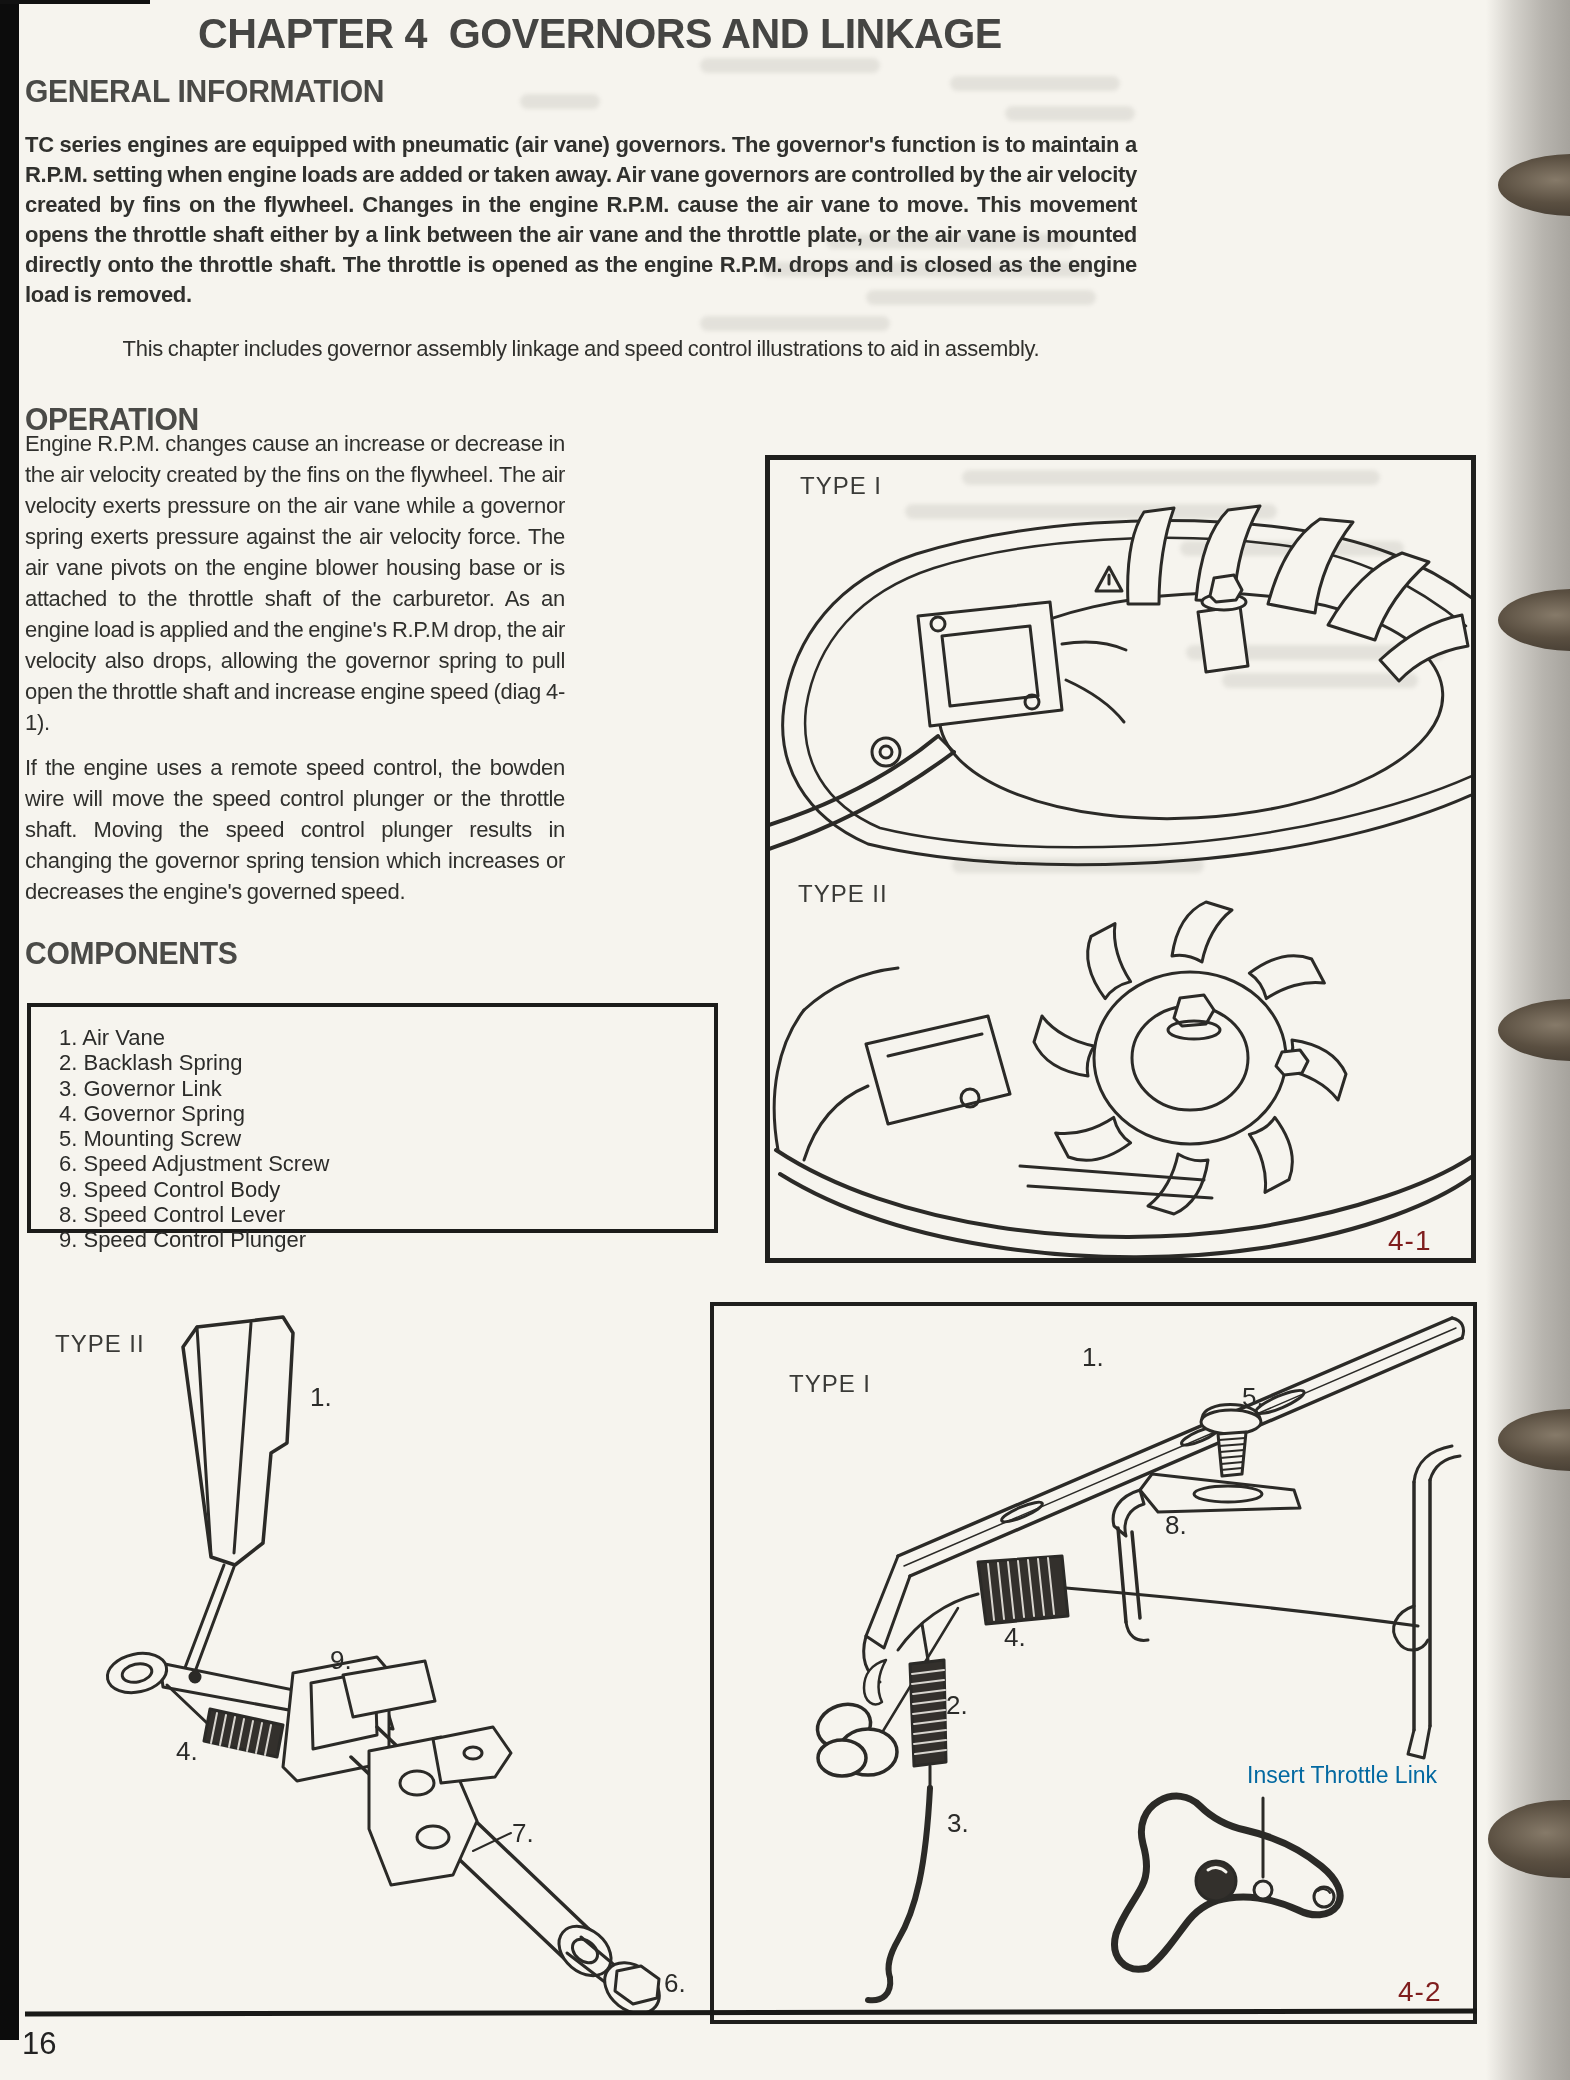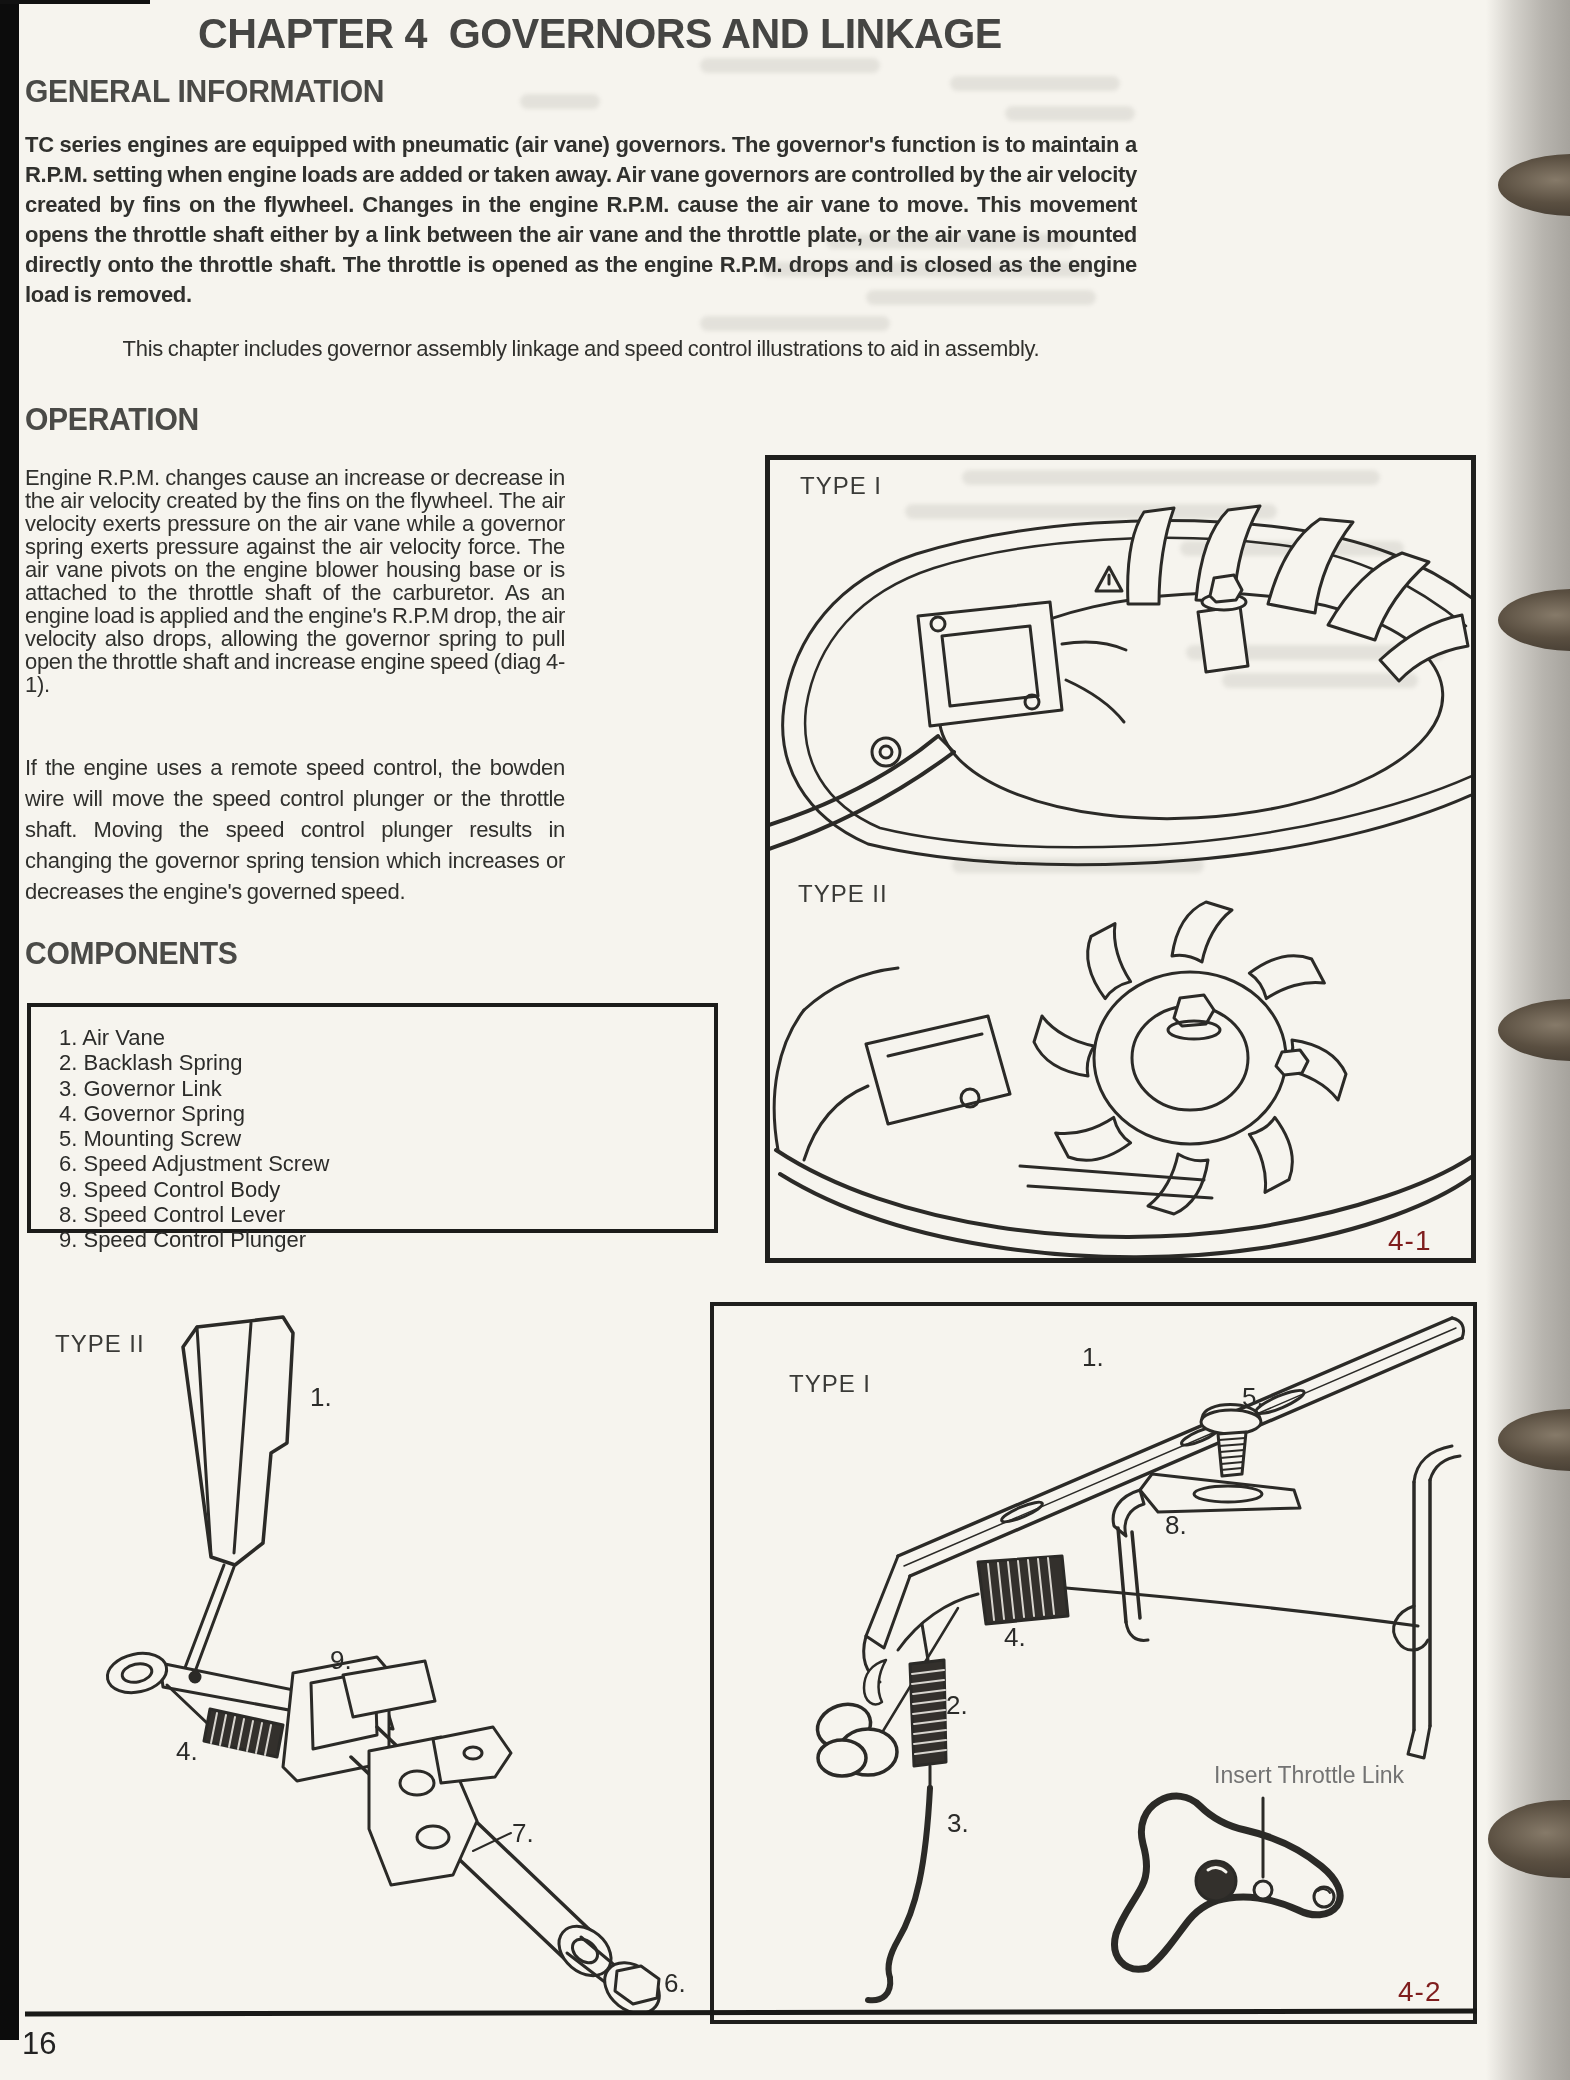--- a/index.html
+++ b/index.html
@@ -20,34 +20,34 @@
   
   .title{position:absolute;left:198px;top:10px;font-size:42px;font-weight:bold;color:#454543;
     letter-spacing:-.5px;white-space:pre;transform:scaleX(.98);transform-origin:left top;}
   .heading{position:absolute;left:25px;font-size:31px;font-weight:bold;color:#4a4a47;
     letter-spacing:-.3px;transform:scaleX(.97);transform-origin:left top;}
   .h-gi{top:74px;} .h-op{top:402px;} .h-comp{top:936px;}
   .para{position:absolute;font-size:22px;line-height:30px;color:#30302d;text-align:justify;
     letter-spacing:-.3px;word-spacing:-1px;}
   .p-gi1{left:25px;top:130px;width:1112px;font-weight:bold;}
   .p-gi2{left:25px;top:334px;width:1112px;text-align:center;}
-  .p-op1{left:25px;top:466px;width:540px;line-height:23px;}
+  .p-op1{left:25px;top:428px;width:540px;line-height:31px;}
   .p-op2{left:25px;top:752px;width:540px;line-height:31px;}
   
   .comp-box{position:absolute;left:27px;top:1003px;width:691px;height:230px;box-sizing:border-box;
     border:4px solid #1c1c1a;}
   .comp-list{position:absolute;left:28px;top:18px;font-size:22px;line-height:25.3px;color:#2c2c2a;}
   
   .fig-box{position:absolute;box-sizing:border-box;border:4px solid #1f1f1d;overflow:hidden;}
   .fig41{left:765px;top:455px;width:711px;height:808px;border-width:5px;}
   .fig42{left:710px;top:1302px;width:767px;height:722px;}
   .fig-label{position:absolute;font-size:24px;color:#3a3a37;letter-spacing:1px;white-space:pre;}
   .fig-cap{position:absolute;font-size:28px;color:#7f1d1d;letter-spacing:1px;}
   .co{position:absolute;font-size:26px;color:#2b2b29;}
-  .note{position:absolute;font-size:23px;color:#737373;}
+  .note{position:absolute;font-size:23px;color:#0369a1;margin-left:33px;}
   .svg-abs{position:absolute;}
   .rule-bottom{position:absolute;left:25px;top:2010px;width:1452px;height:5px;background:#191917;
     transform:rotate(-.12deg);}
   .page-num{position:absolute;left:22px;top:2026px;font-size:31px;color:#222;}
 </style>
 </head>
 <body>
 
 <div class="page">
 

